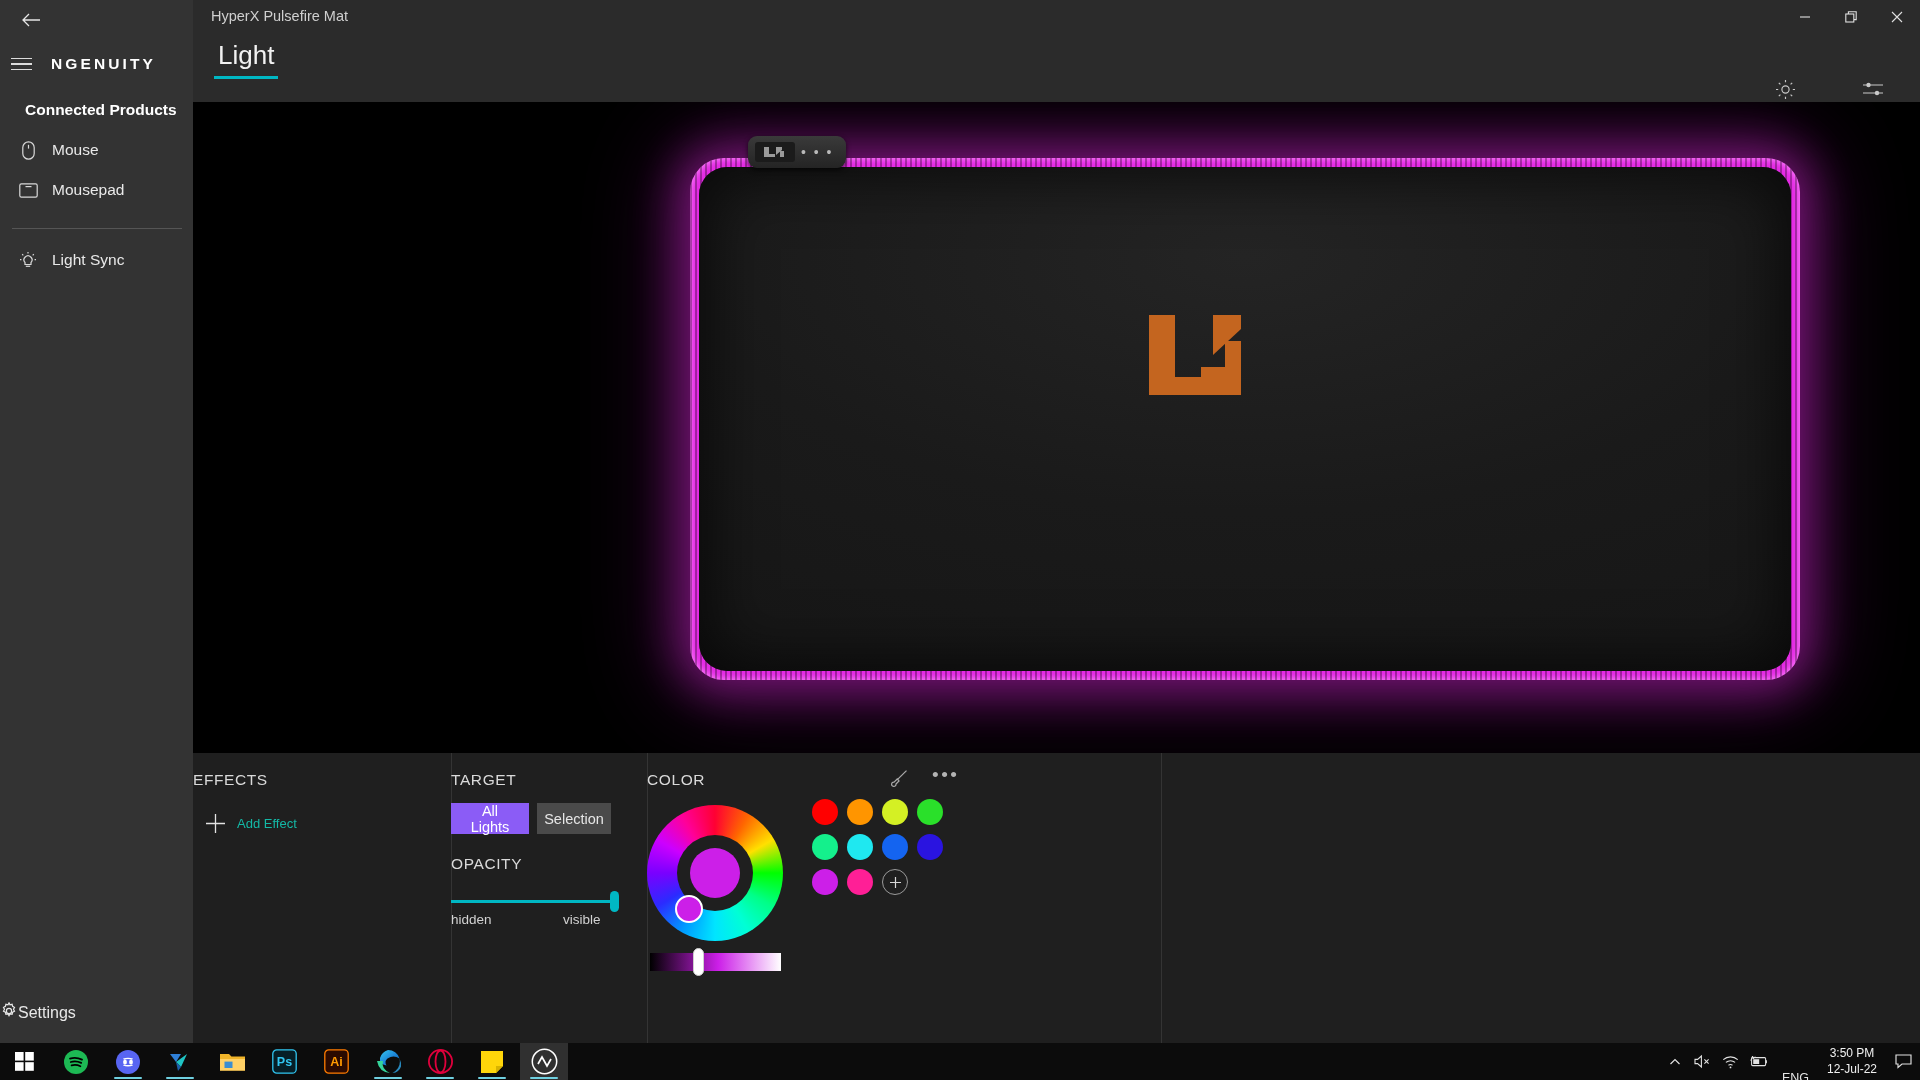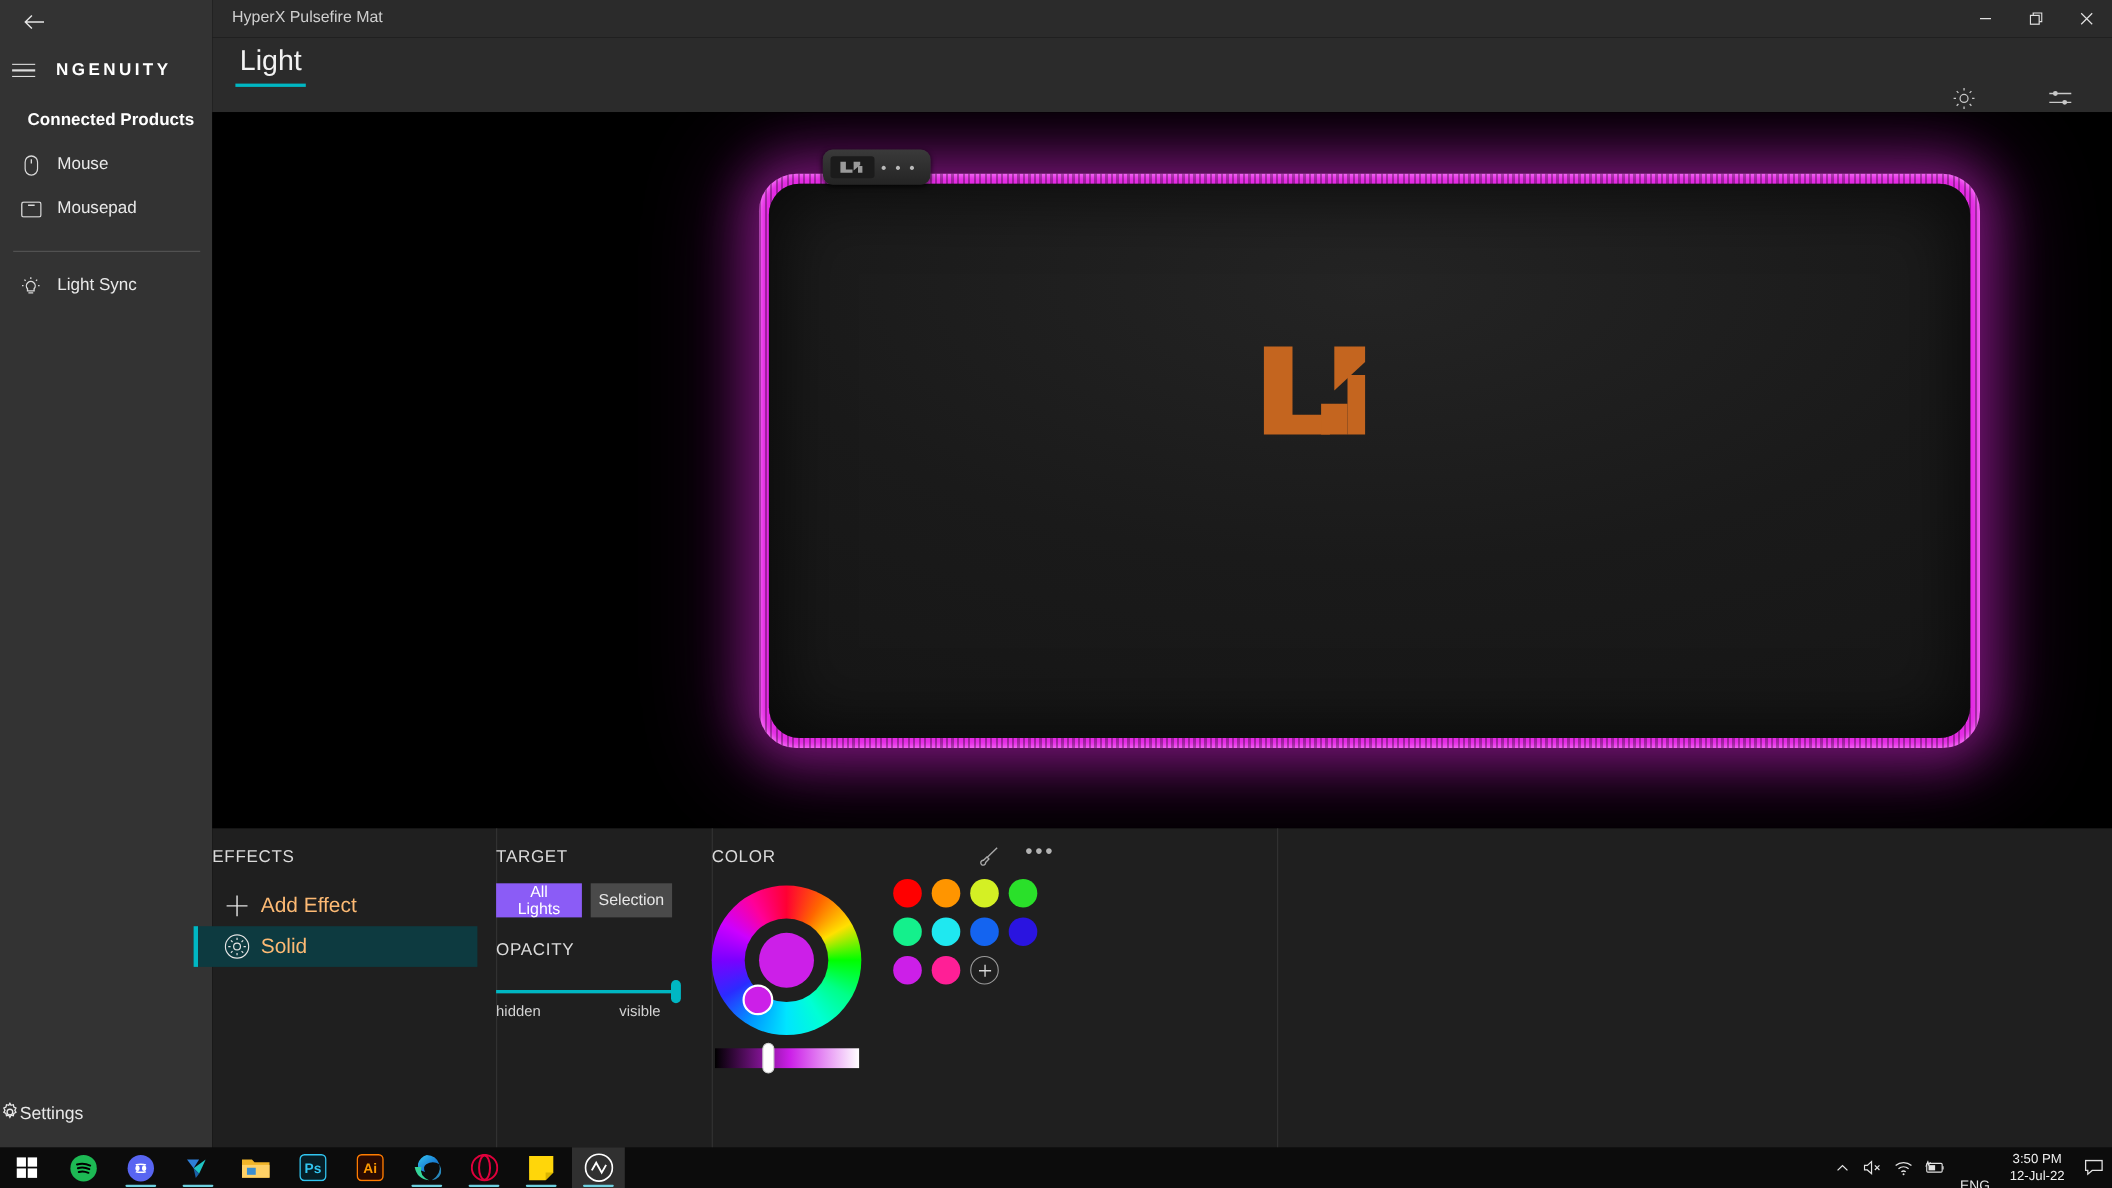--- a/index.html
+++ b/index.html
@@ -148,21 +148,21 @@
   #panel-effects { left:0; width:258px; padding-left:17px; }
   .fx-row {
     position:absolute; left:0; width:258px; height:37px;
     display:flex; align-items:center; cursor:pointer;
   }
   .fx-row.selected { background:#0d3a40; }
   .fx-row.selected::before {
     content:""; position:absolute; left:0; top:0; width:4px; height:37px; background:#00b7c3;
   }
   .fx-icon { width:44px; display:flex; align-items:center; justify-content:center; color:#e3e3e3; }
-  .fx-label { font-size:19px; color:#fdba74; }
+  .fx-label { font-size:13px; color:#14b8a6; }
 
   
   #panel-target { left:258px; width:196px; padding-left:33px; }
   .seg-btn {
     position:absolute; height:31px; display:flex; align-items:center; justify-content:center;
     font-size:14.5px; cursor:pointer; padding:0 13px; border:none;
     font-family:"Liberation Sans", sans-serif;
   }
   .seg-btn.active { background:#8b5cf6; color:#ffffff; }
   .seg-btn.inactive { background:#4a4a4a; color:#e6e6e6; }
@@ -423,31 +423,20 @@
 
       <div class="fx-row" style="top:52px; left:-17px; padding-left:17px;">
         <span class="fx-icon">
           <svg width="21" height="21" viewBox="0 0 21 21" stroke="currentColor" stroke-width="1.3">
               <path d="M10.5 1 V20 M1 10.5 H20"></path>
             </svg>
         </span>
         <span class="fx-label">Add Effect</span>
       </div>
 
-      <div class="fx-row selected" style="top:89px; left:-17px; padding-left:17px;">
-        <span class="fx-icon">
-          <svg width="23" height="23" viewBox="0 0 23 23" fill="none" stroke="#e3e3e3" stroke-width="1.1">
-            <circle cx="11.5" cy="11.5" r="10.6"></circle>
-            <circle cx="11.5" cy="11.5" r="3.1"></circle>
-            <path d="M11.5 3.5 V5.6 M11.5 17.4 V19.5 M3.5 11.5 H5.6 M17.4 11.5 H19.5
-                     M5.9 5.9 L7.4 7.4 M15.6 15.6 L17.1 17.1 M17.1 5.9 L15.6 7.4 M7.4 15.6 L5.9 17.1"></path>
-          </svg>
-        </span>
-        <span class="fx-label">Solid</span>
-      </div>
 
     </div>
 
     <div class="vdiv" style="left:258px"></div>
 
     <div class="panel" id="panel-target">
       <div class="panel-title">TARGET</div>
 
       <button class="seg-btn active" style="left:0px; top:50px; width:78px">All Lights</button>
       <button class="seg-btn inactive" style="left:86px; top:50px; width:74px">Selection</button>

